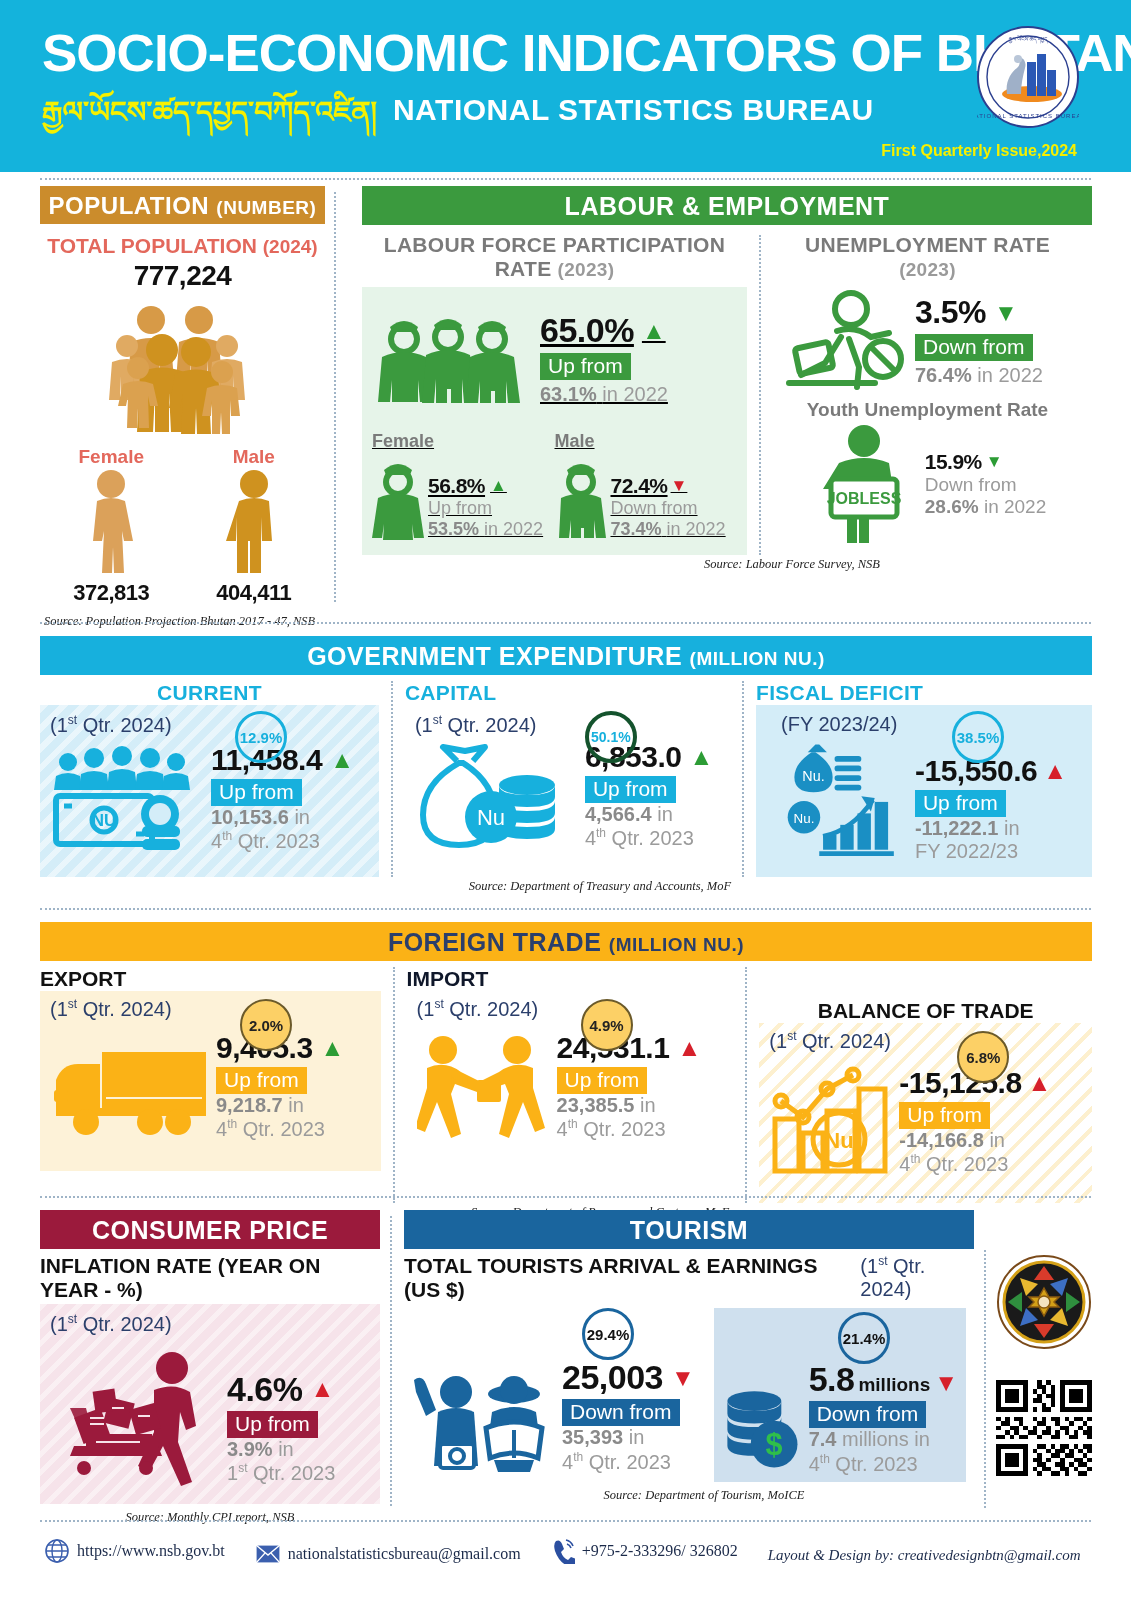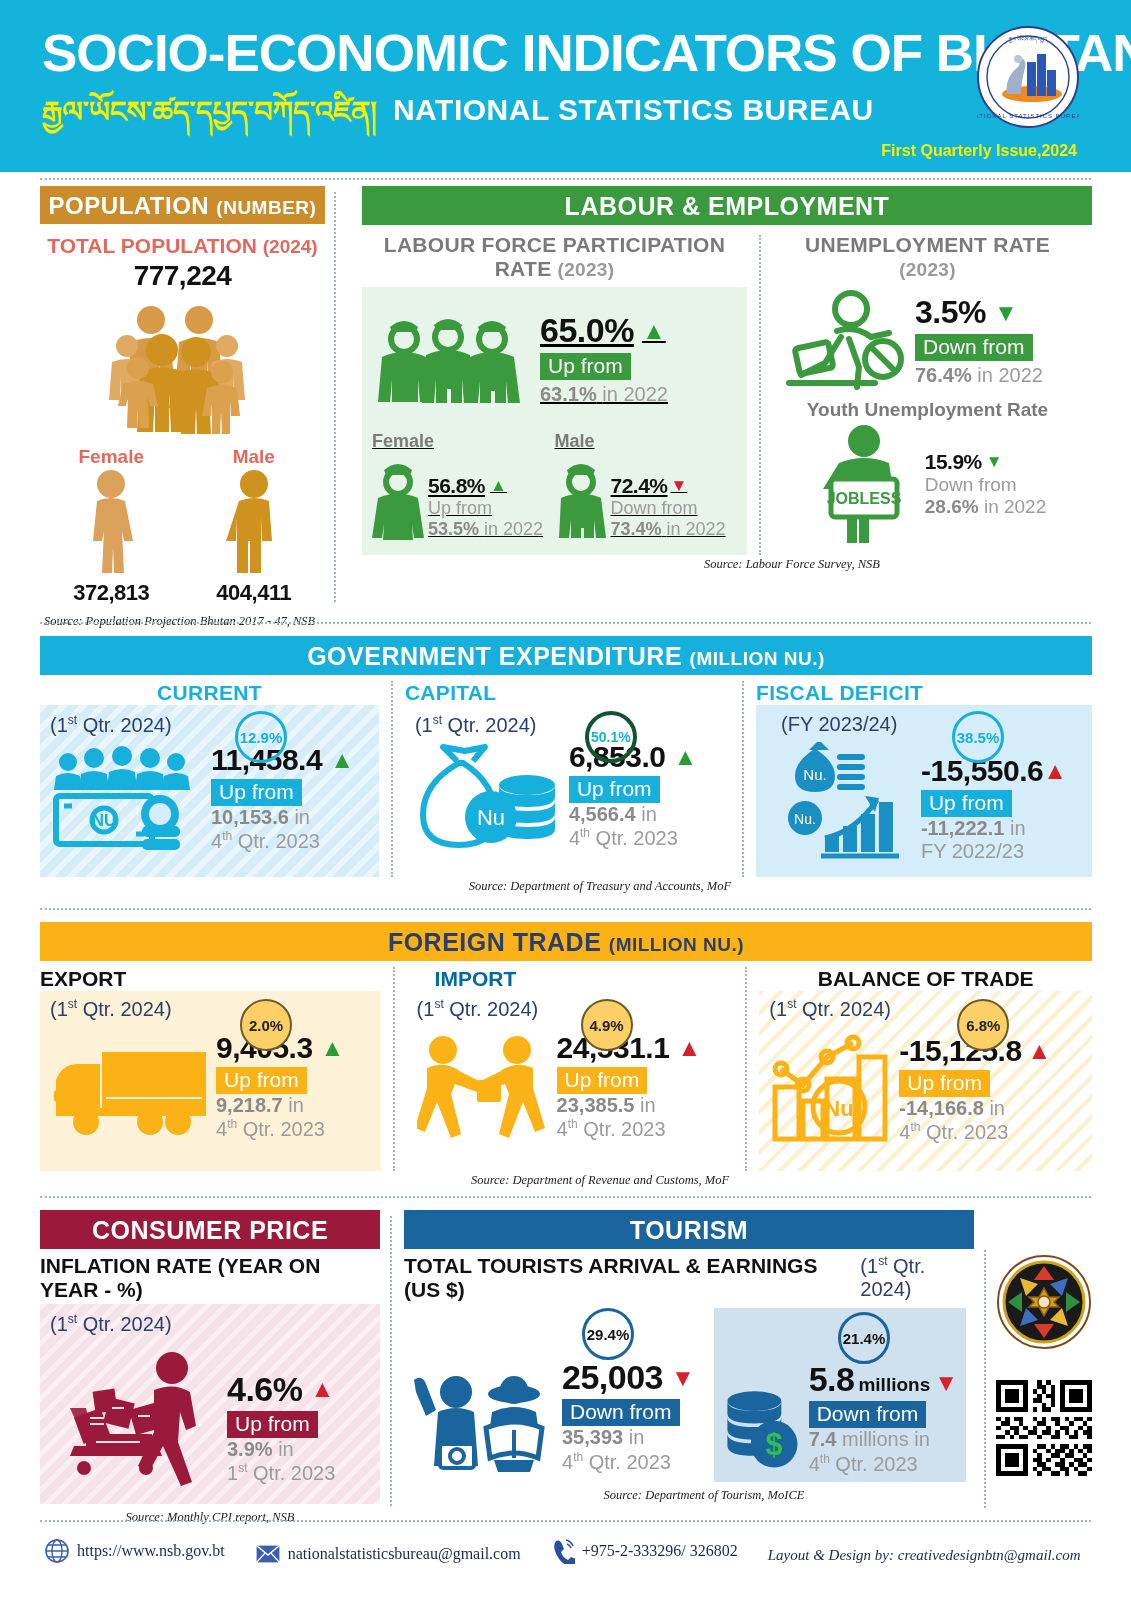--- a/index.html
+++ b/index.html
@@ -395,21 +395,21 @@
               <path d="M44 24 q-36 20 -36 52 q0 30 36 30 q36 0 36 -30 q0 -32 -32 -52z" fill="none" stroke="#17b0dd" stroke-width="6"></path>
               <g fill="#17b0dd">
                 <ellipse cx="112" cy="46" rx="28" ry="10"></ellipse>
                 <path d="M84 46 v12 q0 10 28 10 q28 0 28 -10 v-12 q0 10 -28 10 q-28 0 -28 -10z"></path>
                 <path d="M84 62 v12 q0 10 28 10 q28 0 28 -10 v-12 q0 10 -28 10 q-28 0 -28 -10z"></path>
                 <path d="M84 78 v12 q0 10 28 10 q28 0 28 -10 v-12 q0 10 -28 10 q-28 0 -28 -10z"></path>
                 <circle cx="76" cy="78" r="26"></circle>
               </g>
               <text x="76" y="86" font-size="22" fill="#ffffff" text-anchor="middle" font-family="Liberation Sans, sans-serif">Nu</text>
             </svg>
-            <div style="margin-left:4px;">
+            <div style="margin-left:20px;">
               <div style="display:flex;align-items:center;gap:8px;">
                 <span class="bignum">6,853.0</span>
                 <span class="tri-up">▲</span>
               </div>
               <div class="tag" style="background:#17b0dd;margin-top:2px;">Up from</div>
               <div class="prev">
                 <b>4,566.4</b><span> in</span><br>
                 <span>4</span><sup>th</sup><span> Qtr. 2023</span>
               </div>
             </div>
@@ -445,21 +445,21 @@
               <path d="M84 60 l14 2 l-4 14z" fill="#1a8fc4"></path>
               <g fill="#1a8fc4">
                 <rect x="44" y="100" width="14" height="16"></rect>
                 <rect x="62" y="90" width="14" height="26"></rect>
                 <rect x="80" y="78" width="14" height="38"></rect>
                 <rect x="98" y="66" width="14" height="50"></rect>
               </g>
               <path d="M40 120 h78" stroke="#1a8fc4" stroke-width="5"></path>
             </svg>
             <div style="margin-left:2px;">
-              <div style="display:flex;align-items:center;gap:0;">
+              <div style="display:flex;align-items:center;gap:6px;">
                 <span class="bignum">-15,550.6</span>
                 <span class="tri-up-r">▲</span>
               </div>
               <div class="tag" style="background:#17b0dd;margin-top:2px;">Up from</div>
               <div class="prev">
                 <b>-11,222.1</b><span> in</span><br>
                 <span>FY 2022/23</span>
               </div>
             </div>
           </div>
@@ -513,21 +513,21 @@
                 <span>4</span><sup>th</sup><span> Qtr. 2023</span>
               </div>
             </div>
           </div>
         </div>
       </div>
 
       <div class="vdot" style="margin:0 12px;"></div>
 
       <div style="width:330px;">
-        <div style="font-family:'Liberation Sans Narrow','Liberation Sans',sans-serif;font-weight:bold;font-size:21px;color:#0369a1;margin-left:28px;">IMPORT</div>
+        <div style="font-family:'Liberation Sans Narrow','Liberation Sans',sans-serif;font-weight:bold;font-size:21px;color:#0f172a;">IMPORT</div>
         <div style="height:180px;padding:6px 10px;position:relative;">
           <div class="qtr">
             <span>(1</span><sup>st</sup><span> Qtr. 2024)</span>
           </div>
           <div class="pct-circle" style="position:absolute;left:174px;top:8px;width:52px;height:52px;background:#fcd066;border:2px solid #6b5a2a;color:#222;font-size:15px;">
             <span>4.9%</span>
           </div>
           <div style="display:flex;align-items:flex-end;margin-top:10px;">
             <svg width="136" height="108" viewBox="0 0 136 108">
               <g fill="#fbb216">
@@ -550,21 +550,21 @@
                 <span>4</span><sup>th</sup><span> Qtr. 2023</span>
               </div>
             </div>
           </div>
         </div>
       </div>
 
       <div class="vdot" style="margin:0 12px;"></div>
 
       <div style="width:336px;">
-        <div style="font-family:'Liberation Sans Narrow','Liberation Sans',sans-serif;font-weight:bold;font-size:21px;color:#111;text-align:center;">BALANCE OF TRADE</div>
+        <div style="font-family:'Liberation Sans Narrow','Liberation Sans',sans-serif;font-weight:bold;font-size:21px;color:#111;text-align:center;margin-top:32px;">BALANCE OF TRADE</div>
         <div style="height:180px;padding:6px 10px;position:relative;
                     background-image:repeating-linear-gradient(135deg,#fdf0cf 0 4px,#ffffff 4px 14px);">
           <div class="qtr">
             <span>(1</span><sup>st</sup><span> Qtr. 2024)</span>
           </div>
           <div class="pct-circle" style="position:absolute;left:198px;top:8px;width:52px;height:52px;background:#fcd066;border:2px solid #6b5a2a;color:#222;font-size:15px;">
             <span>6.8%</span>
           </div>
           <div style="display:flex;align-items:flex-end;margin-top:6px;">
             <svg width="128" height="118" viewBox="0 0 128 118">

